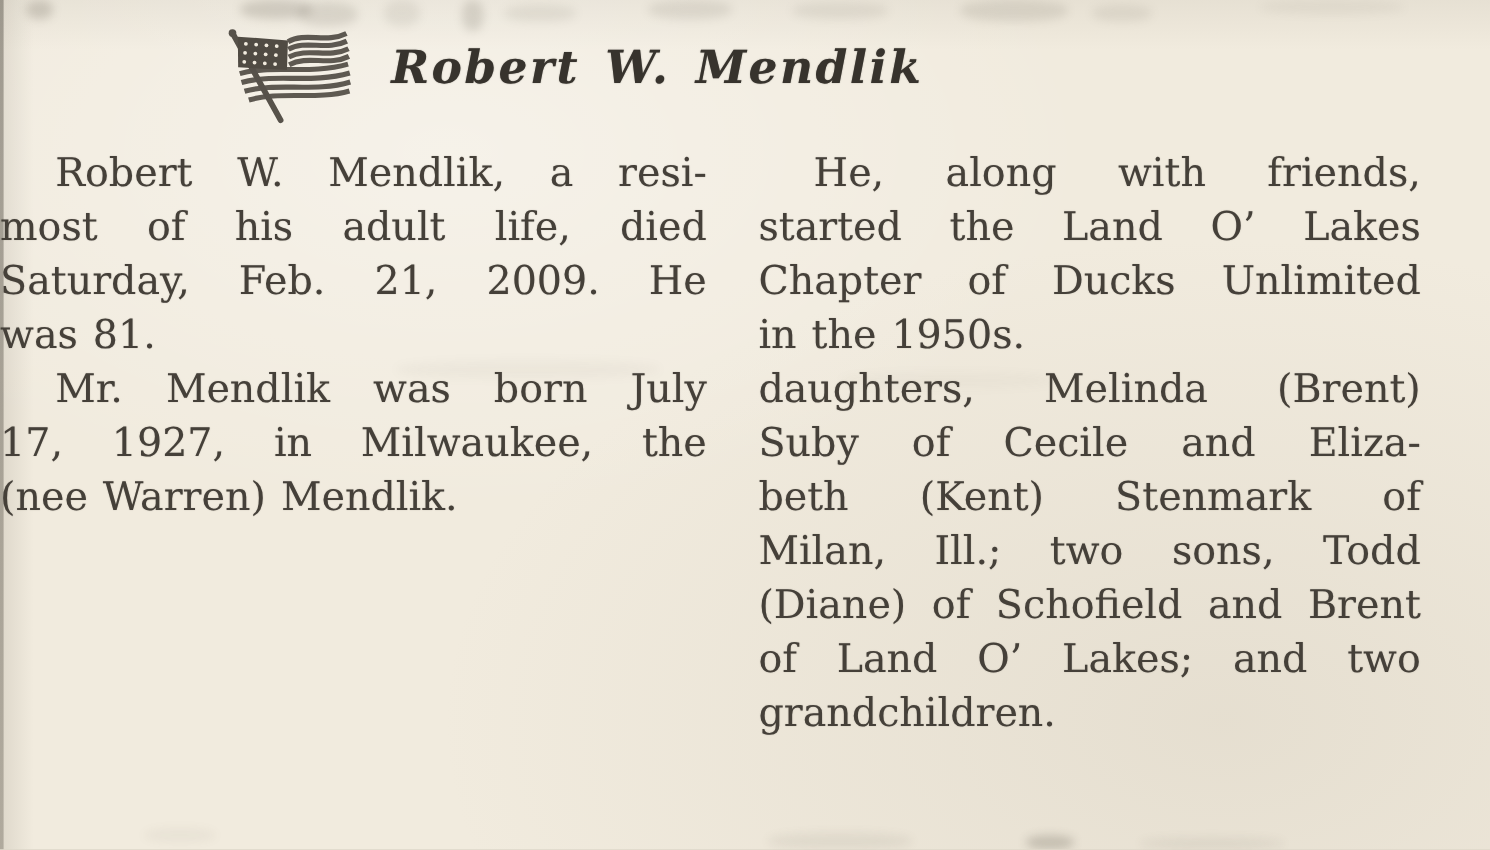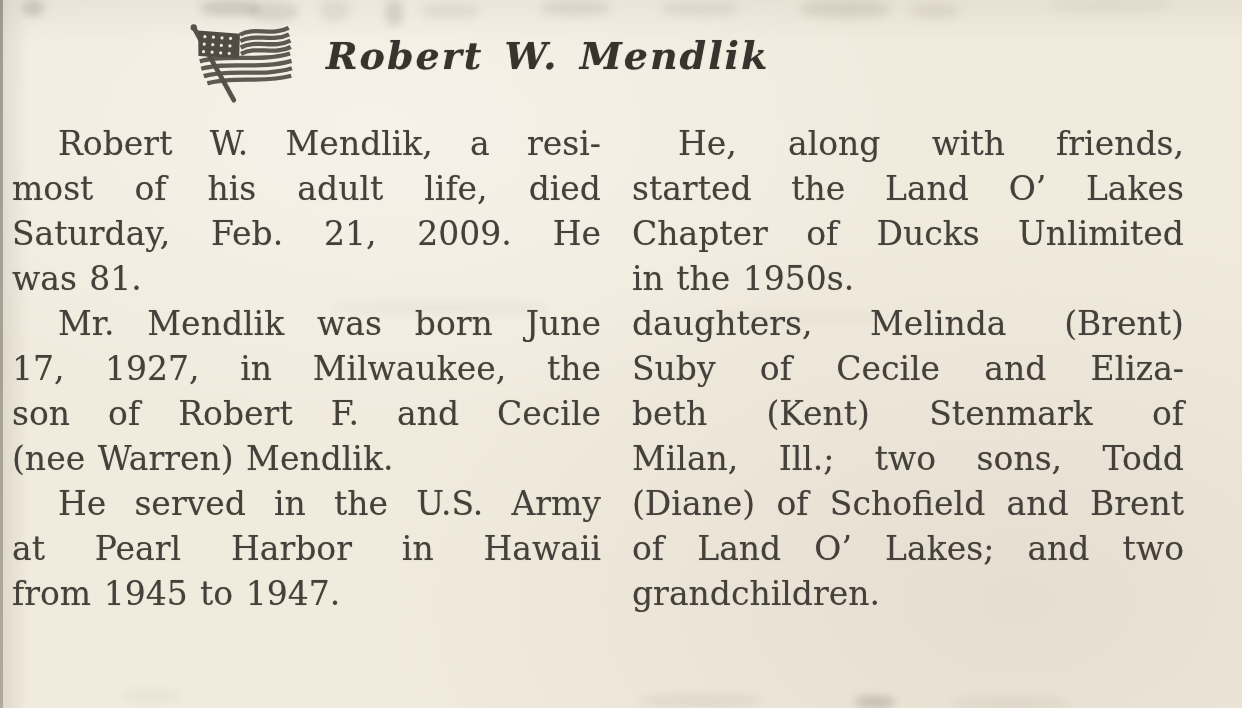--- a/index.html
+++ b/index.html
@@ -23,21 +23,21 @@
     position:absolute;left:326px;top:8px;
     font-size:38px;font-weight:bold;font-style:italic;
     letter-spacing:2px;word-spacing:6px;white-space:nowrap;
     color:#37332d;text-shadow:0 0 1px rgba(55,51,45,.55);
   }
   .col{
     position:absolute;top:121px;
     font-size:33px;line-height:45px;word-spacing:2px;
     text-shadow:0 0 1px rgba(69,64,57,.35);
   }
-  .col-left{left:12px;width:589px;}
+  .col-left{left:0;width:589px;}
   .col-right{left:632px;width:552px;}
   .para{margin:0;}
   .line{text-align:justify;text-align-last:justify;}
   .line.last{text-align-last:left;}
   .line.first{text-indent:46px;}
   .smudge{position:absolute;background:#7a7467;border-radius:45%;filter:blur(4px);}
 </style>
 </head>
 <body>
 
@@ -107,29 +107,23 @@
 
   <div>
     <div class="col col-left">
         <div class="para">
           <div class="line first">Robert W. Mendlik, a resi-</div>
           <div class="line">most of his adult life, died</div>
           <div class="line">Saturday, Feb. 21, 2009. He</div>
           <div class="line last">was 81.</div>
         </div>
         <div class="para">
-          <div class="line first">Mr. Mendlik was born June</div>
+          <div class="line first">Mr. Mendlik was born July</div>
           <div class="line">17, 1927, in Milwaukee, the</div>
-          <div class="line">son of Robert F. and Cecile</div>
           <div class="line last">(nee Warren) Mendlik.</div>
-        </div>
-        <div class="para">
-          <div class="line first">He served in the U.S. Army</div>
-          <div class="line">at Pearl Harbor in Hawaii</div>
-          <div class="line last">from 1945 to 1947.</div>
         </div>
       </div>
     <div class="col col-right">
         <div class="para">
           <div class="line first">He, along with friends,</div>
           <div class="line">started the Land O’ Lakes</div>
           <div class="line">Chapter of Ducks Unlimited</div>
           <div class="line last">in the 1950s.</div>
         </div>
         <div class="para">

